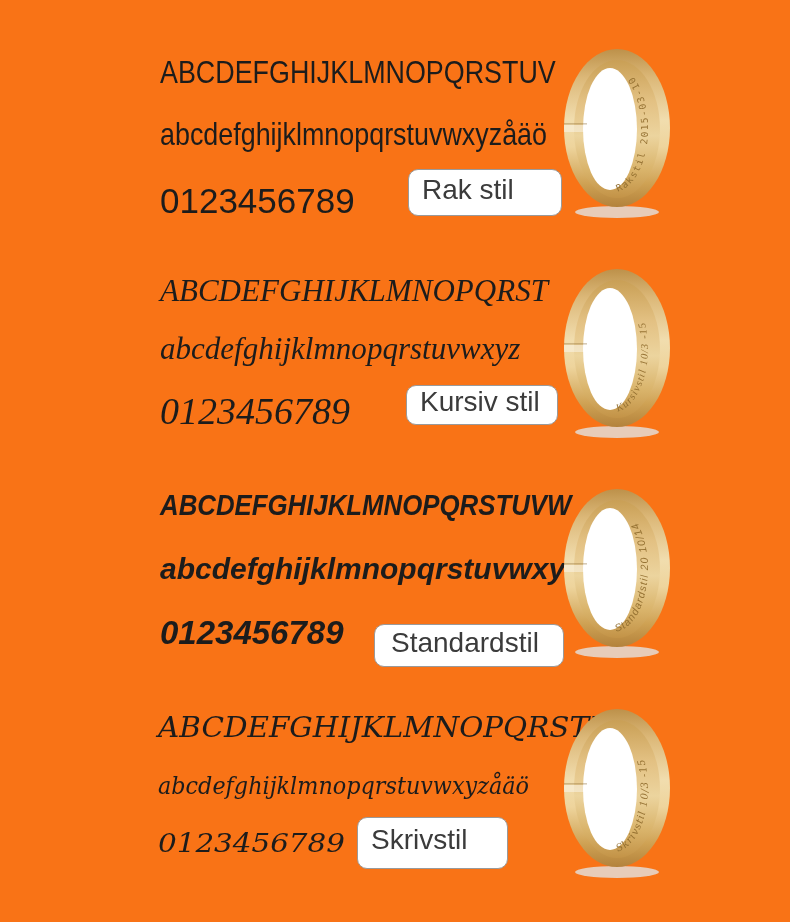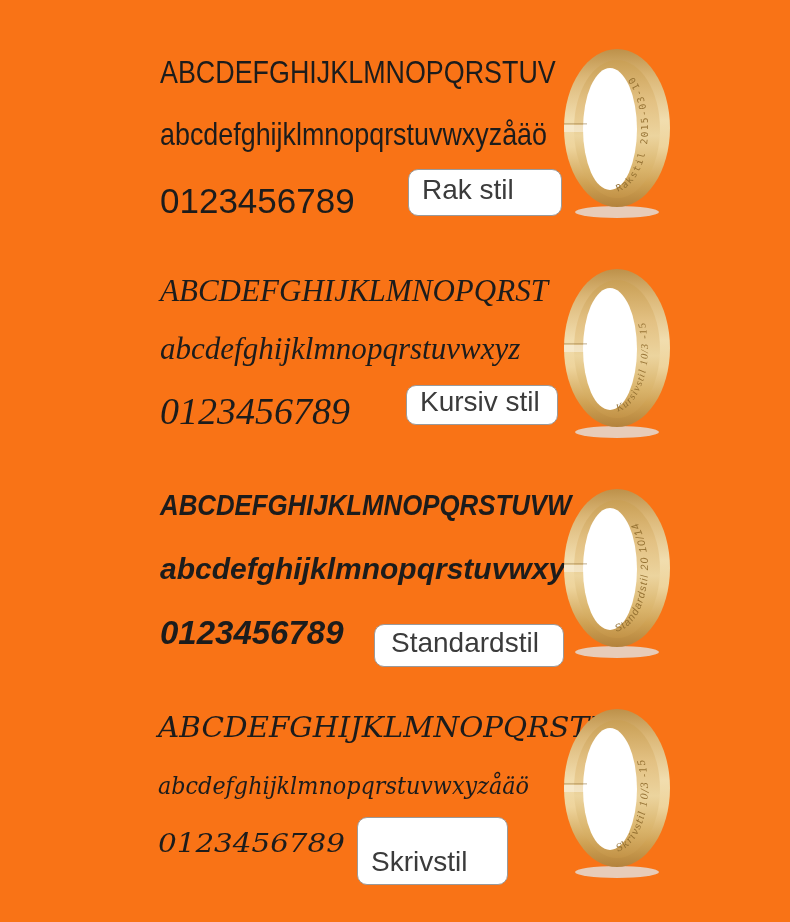--- a/index.html
+++ b/index.html
@@ -32,21 +32,21 @@
   .sec3 .upper{top:54px;left:158px;font-size:28px;transform:scaleX(1.05);}
   .sec3 .lower{top:114px;left:158px;font-size:24px;transform:scaleX(0.93);}
   .sec3 .nums {top:170px;left:158px;font-size:26px;transform:scaleX(1.13);}
 
   .label-box{position:absolute;background:#ffffff;border:1px solid #9a9a9a;border-radius:10px;
              display:flex;align-items:center;box-sizing:border-box;padding:0 0 6px 13px;
              color:#3b3b3b;font-size:28px;font-family:"Liberation Sans",sans-serif;cursor:pointer;}
   .sec0 .label-box{left:408px;top:169px;width:154px;height:47px;}
   .sec1 .label-box{left:406px;top:165px;width:152px;height:40px;}
   .sec2 .label-box{left:374px;top:152px;width:190px;height:43px;padding-left:16px;margin-top:32px;}
-  .sec3 .label-box{left:357px;top:157px;width:151px;height:68px;align-items:flex-end;}
+  .sec3 .label-box{left:357px;top:157px;width:151px;height:52px;}
 
   .ring{position:absolute;left:562px;top:46px;}
 
   .engrave{fill:#8f6b2c;opacity:0.9;}
   .e-rak{font-family:"DejaVu Sans Mono","Liberation Mono",monospace;font-size:9.5px;letter-spacing:1.5px;}
   .e-kursiv{font-family:"Liberation Serif",serif;font-style:italic;font-size:10.5px;letter-spacing:1.2px;}
   .e-standard{font-family:"Liberation Sans",sans-serif;font-style:italic;font-size:10.5px;letter-spacing:1.2px;}
   .e-skriv{font-family:"DejaVu Serif",serif;font-style:italic;font-size:10px;letter-spacing:1px;}
 </style>
 </head>

